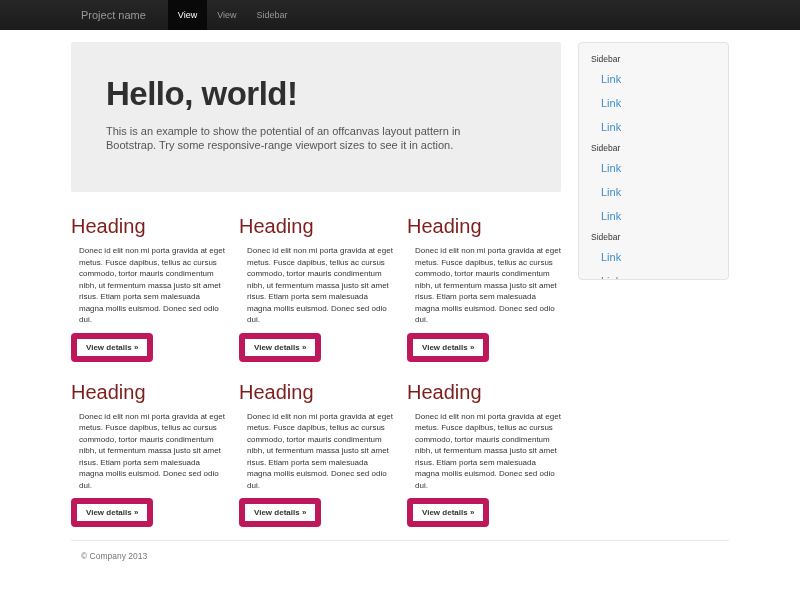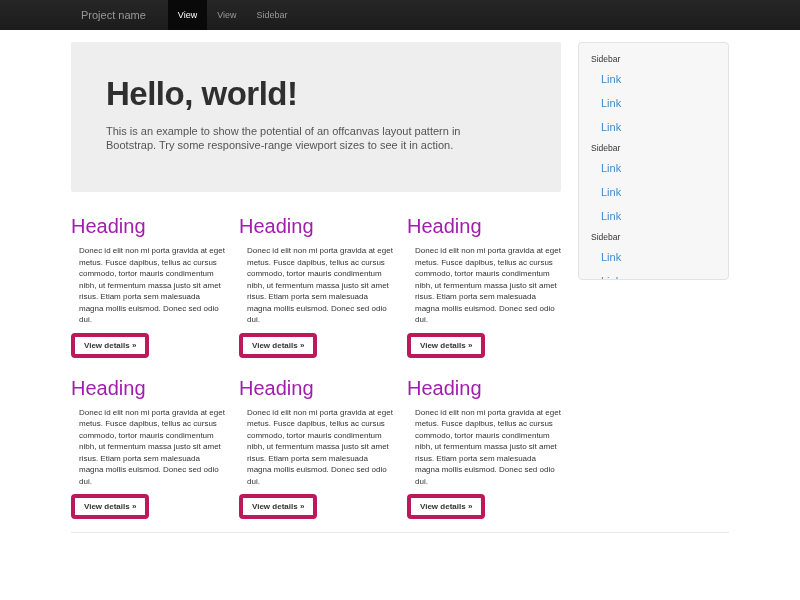--- a/index.html
+++ b/index.html
@@ -74,37 +74,37 @@
 
   
   .cards { display: flex; gap: 20px; margin-top: 23px; }
   .cards.second { margin-top: 19px; }
   .card { width: 148px; }
   .card h2 {
     margin: 0;
     font-size: 20px;
     font-weight: 400;
     line-height: 22px;
-    color: #a21caf;
+    color: #7f1d1d;
   }
   .card p {
     margin: 8px 8px 0;
     font-size: 8px;
     line-height: 11.5px;
     color: #333333;
     width: 147.5px;
   }
   .btn-details {
     margin-top: 7px;
     font-family: "Liberation Sans", sans-serif;
     font-size: 8px;
     font-weight: 700;
     color: #333333;
     background: #ffffff;
-    border: 4px solid #be185d;
+    border: 6px solid #be185d;
     border-radius: 4px;
     padding: 4px 9px;
     cursor: pointer;
   }
 
   
   .sidebar {
     background: #f7f7f7;
     border: 1px solid #e3e3e3;
     border-radius: 4px;
@@ -215,13 +215,16 @@
         <a class="sb-link" href="#">Link</a>
         <div class="sb-header">Sidebar</div>
         <a class="sb-link" href="#">Link</a>
         <a class="sb-link" href="#">Link</a>
       </div>
     </div>
 
   </div>
 
   <hr class="footer-hr">
+  <footer>
+    <p class="copyright">© Company 2013</p>
+  </footer>
 </div>
 
 </body></html>

